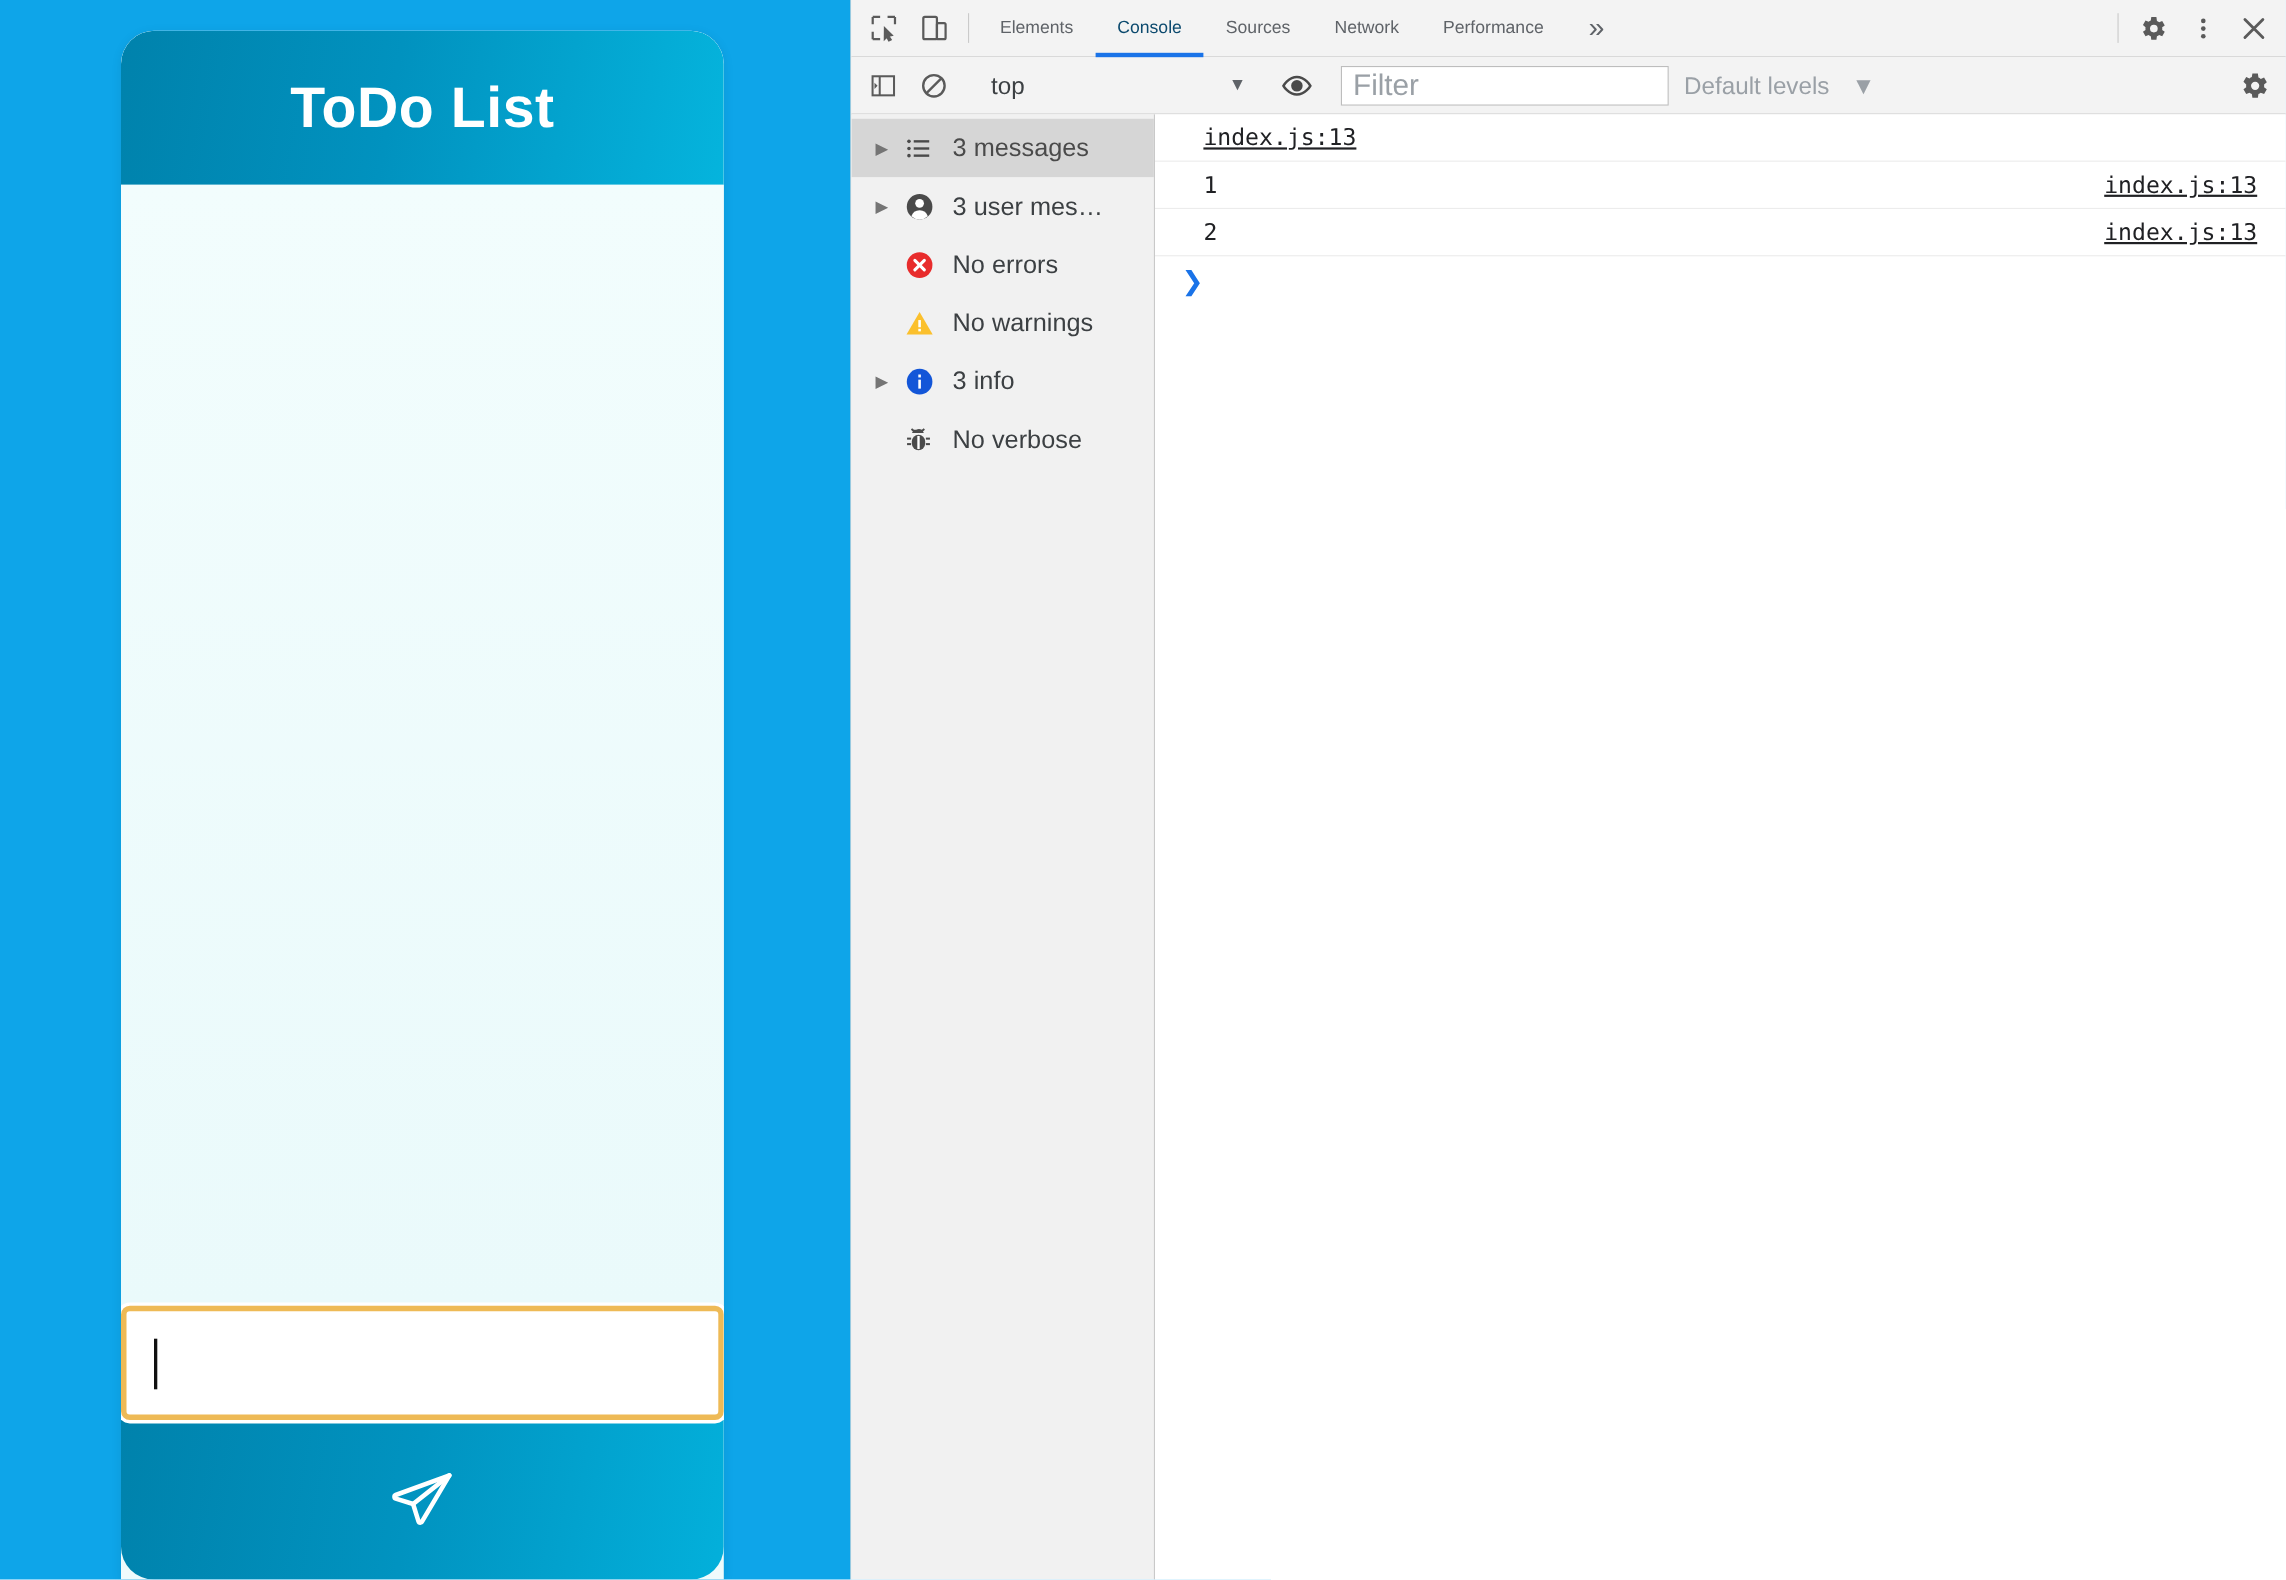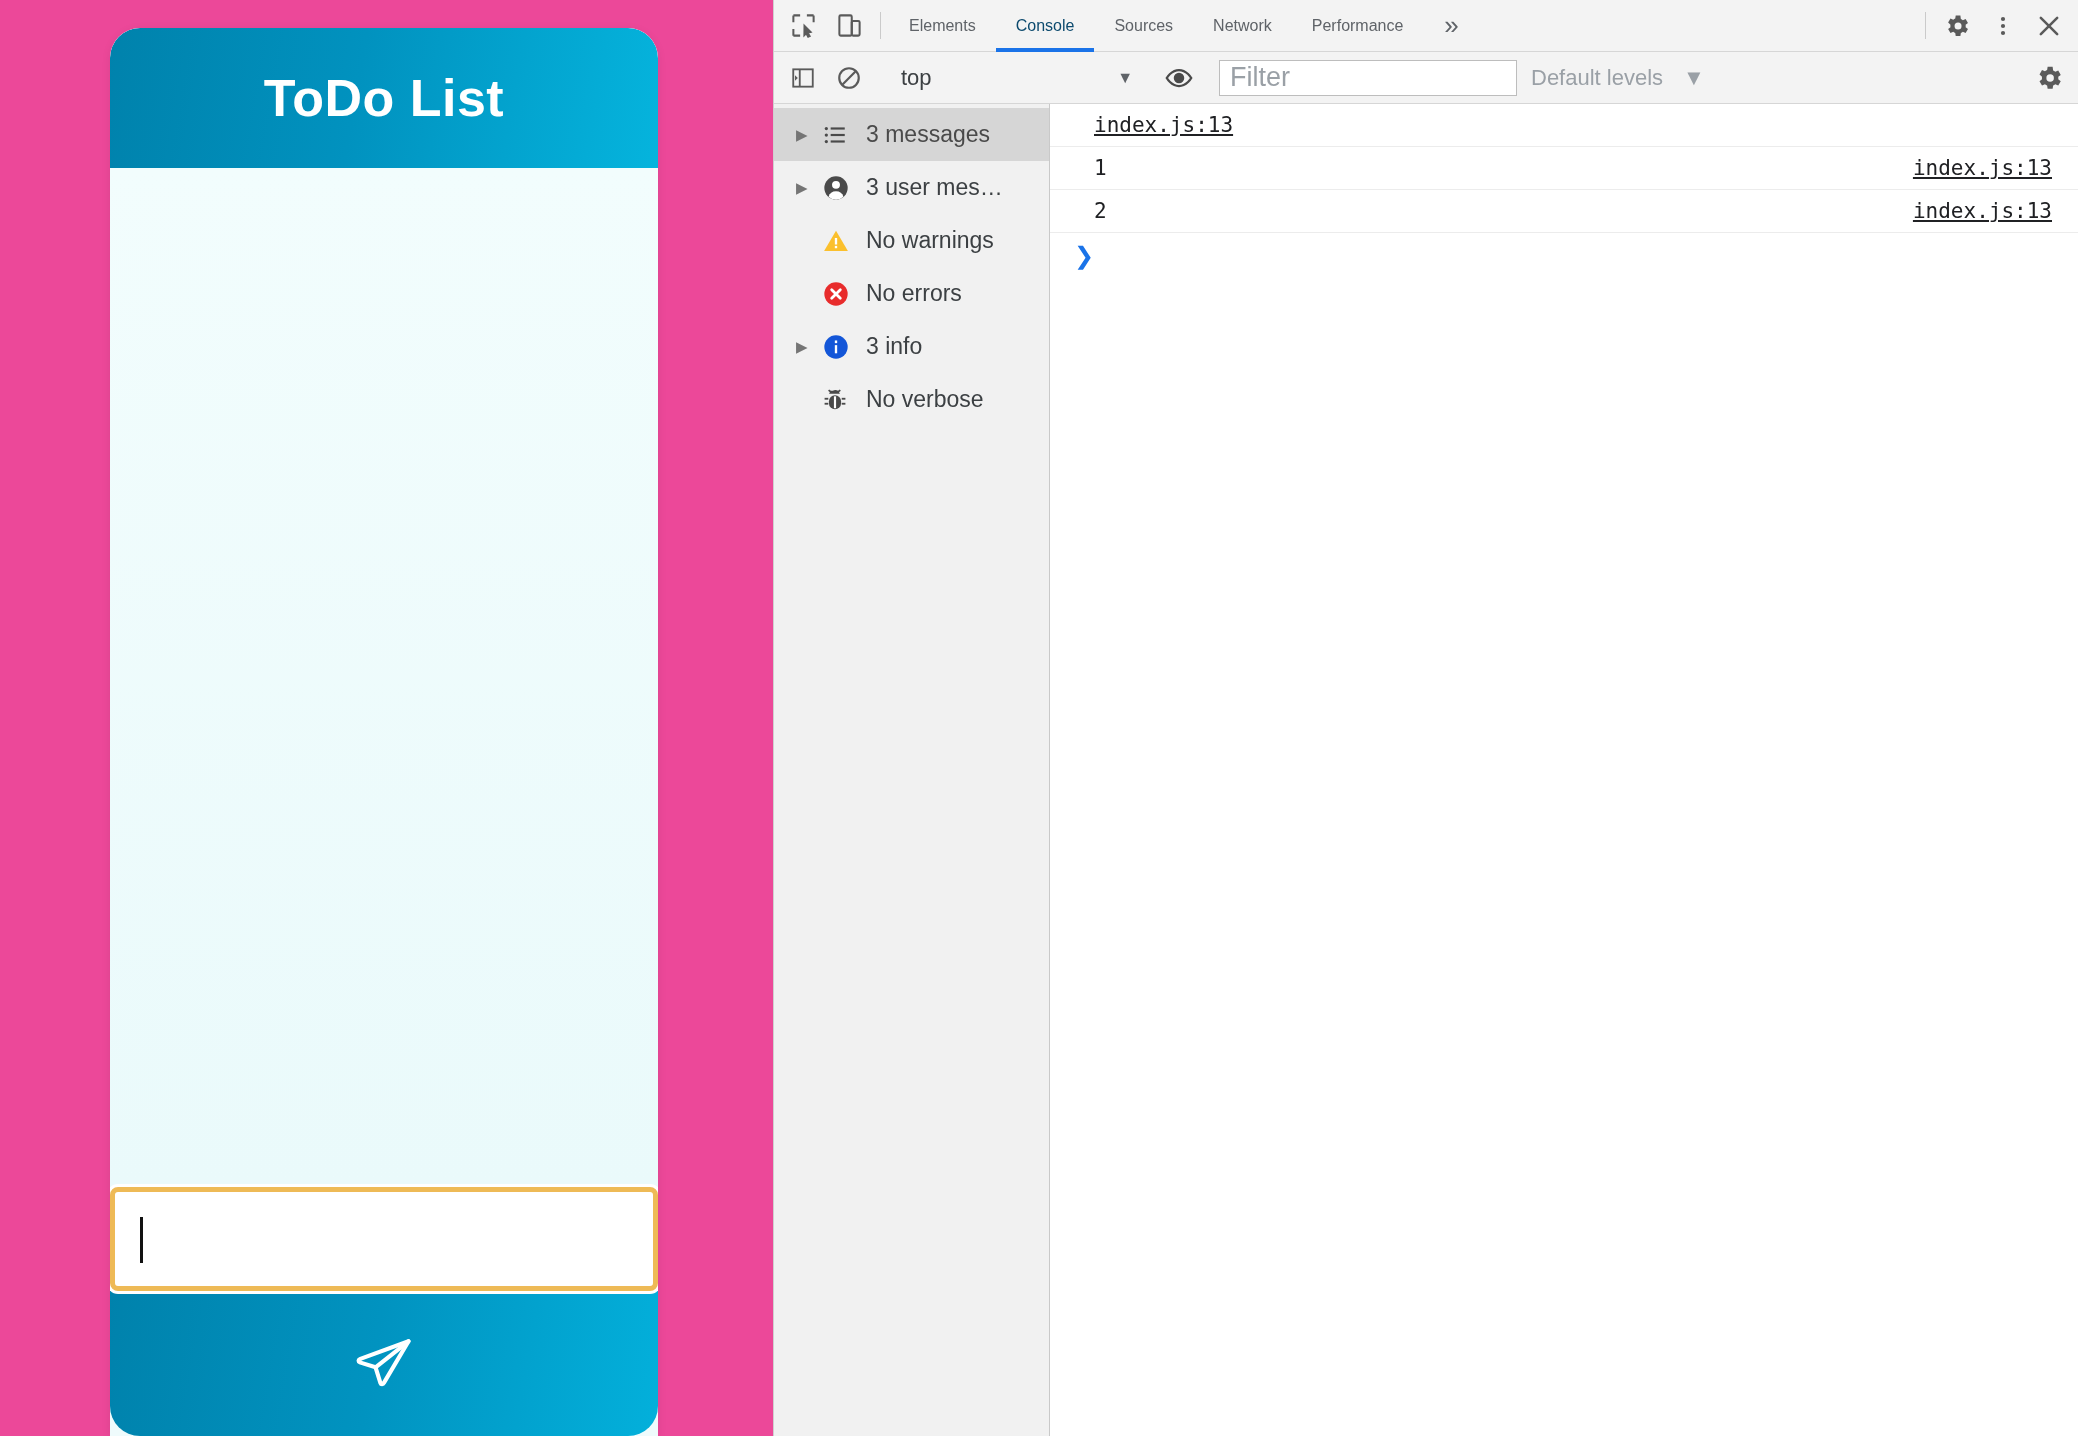--- a/index.html
+++ b/index.html
@@ -6,21 +6,21 @@
   html, body {
     width: 2078px; height: 1436px;
     overflow: hidden;
     font-family: "Liberation Sans", sans-serif;
   }
   body { display: flex; background: #99d9fd; }
 
   
   #page-pane {
     width: 773px; height: 1436px;
-    background: #ec4899;
+    background: #0ea5e9;
     position: relative;
     flex: 0 0 773px;
   }
   #todo-card {
     position: absolute;
     left: 110px; top: 28px;
     width: 548px; height: 1408px;
     background: #effbfc;
     border-radius: 30px 30px 0 0;
     box-shadow: 0 2px 10px rgba(0,0,0,0.08);
@@ -388,37 +388,37 @@
             <path d="M5.6 19.4a6.7 6.7 0 0 1 12.8 0A9.9 9.9 0 0 1 12 22a9.9 9.9 0 0 1-6.4-2.6z" fill="#ffffff"></path>
           </svg>
         </span>
         <span class="dt-side-label">3 user mes…</span>
       </div>
 
       <div class="dt-side-item">
         <span class="dt-twisty"></span>
         <span class="dt-side-icon">
           <svg width="28" height="28" viewBox="0 0 24 24">
+            <circle cx="12" cy="12" r="10" fill="#e82c2c"></circle>
+            <path d="M8.3 8.3l7.4 7.4M15.7 8.3l-7.4 7.4" stroke="#ffffff" stroke-width="2.4" stroke-linecap="round"></path>
+          </svg>
+        </span>
+        <span class="dt-side-label">No errors</span>
+      </div>
+
+      <div class="dt-side-item">
+        <span class="dt-twisty"></span>
+        <span class="dt-side-icon">
+          <svg width="28" height="28" viewBox="0 0 24 24">
             <path d="M12 3.2 22.2 20.6H1.8z" fill="#fbc02d"></path>
             <rect x="11" y="9.4" width="2" height="5.6" fill="#ffffff"></rect>
             <rect x="11" y="16.2" width="2" height="2" fill="#ffffff"></rect>
           </svg>
         </span>
         <span class="dt-side-label">No warnings</span>
-      </div>
-
-      <div class="dt-side-item">
-        <span class="dt-twisty"></span>
-        <span class="dt-side-icon">
-          <svg width="28" height="28" viewBox="0 0 24 24">
-            <circle cx="12" cy="12" r="10" fill="#e82c2c"></circle>
-            <path d="M8.3 8.3l7.4 7.4M15.7 8.3l-7.4 7.4" stroke="#ffffff" stroke-width="2.4" stroke-linecap="round"></path>
-          </svg>
-        </span>
-        <span class="dt-side-label">No errors</span>
       </div>
 
       <div class="dt-side-item">
         <span class="dt-twisty">▶</span>
         <span class="dt-side-icon">
           <svg width="28" height="28" viewBox="0 0 24 24">
             <circle cx="12" cy="12" r="10" fill="#1356d8"></circle>
             <rect x="11" y="10.4" width="2" height="7" fill="#ffffff"></rect>
             <rect x="11" y="6.4" width="2" height="2.3" fill="#ffffff"></rect>
           </svg>

